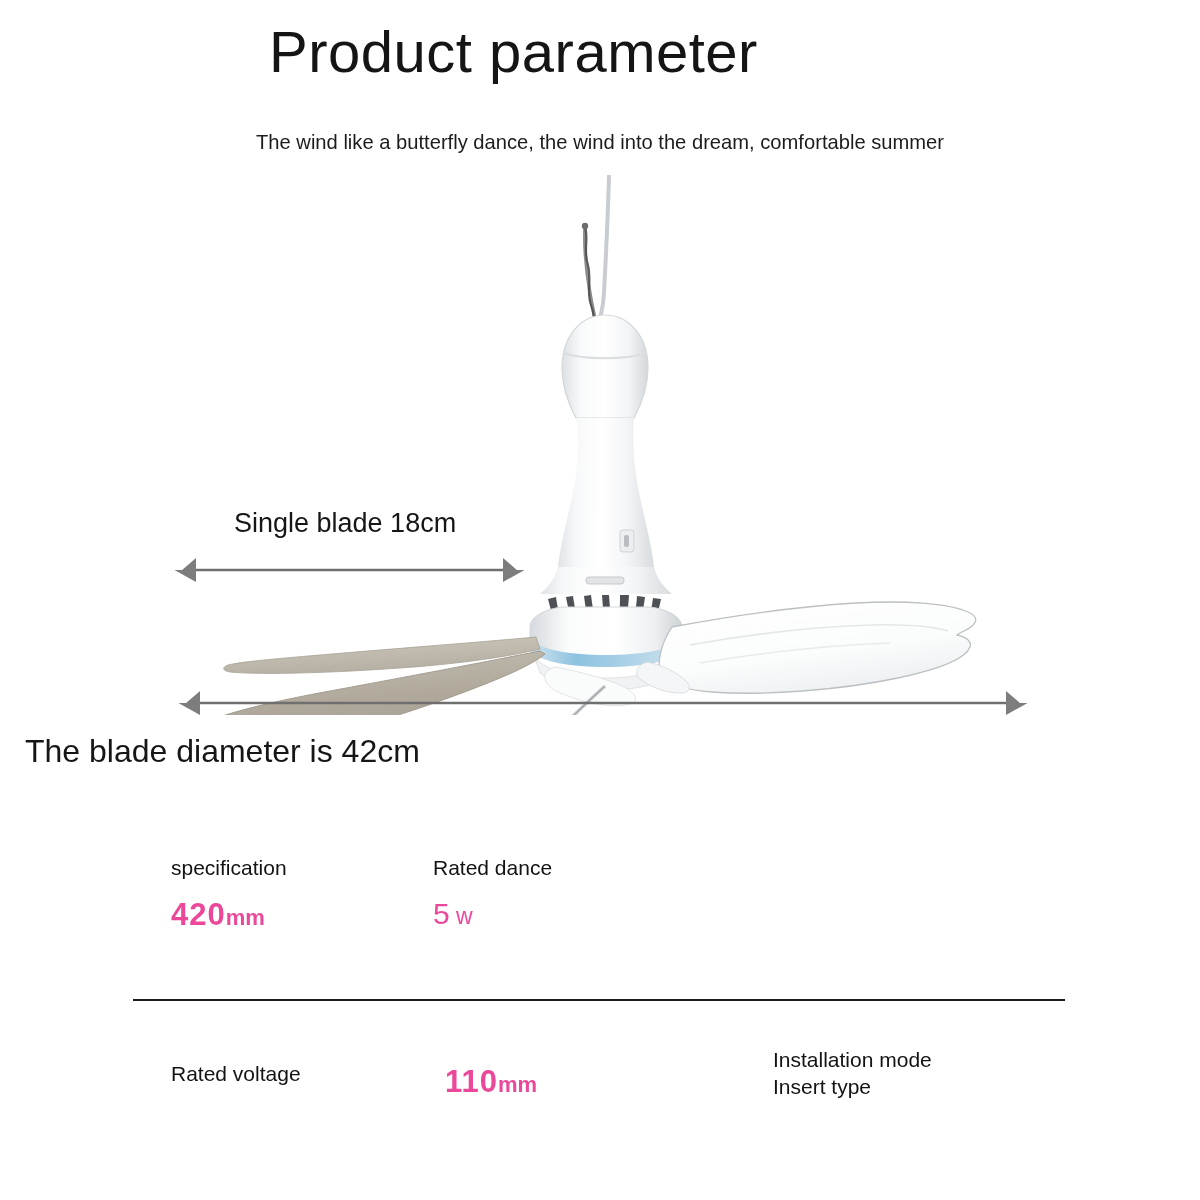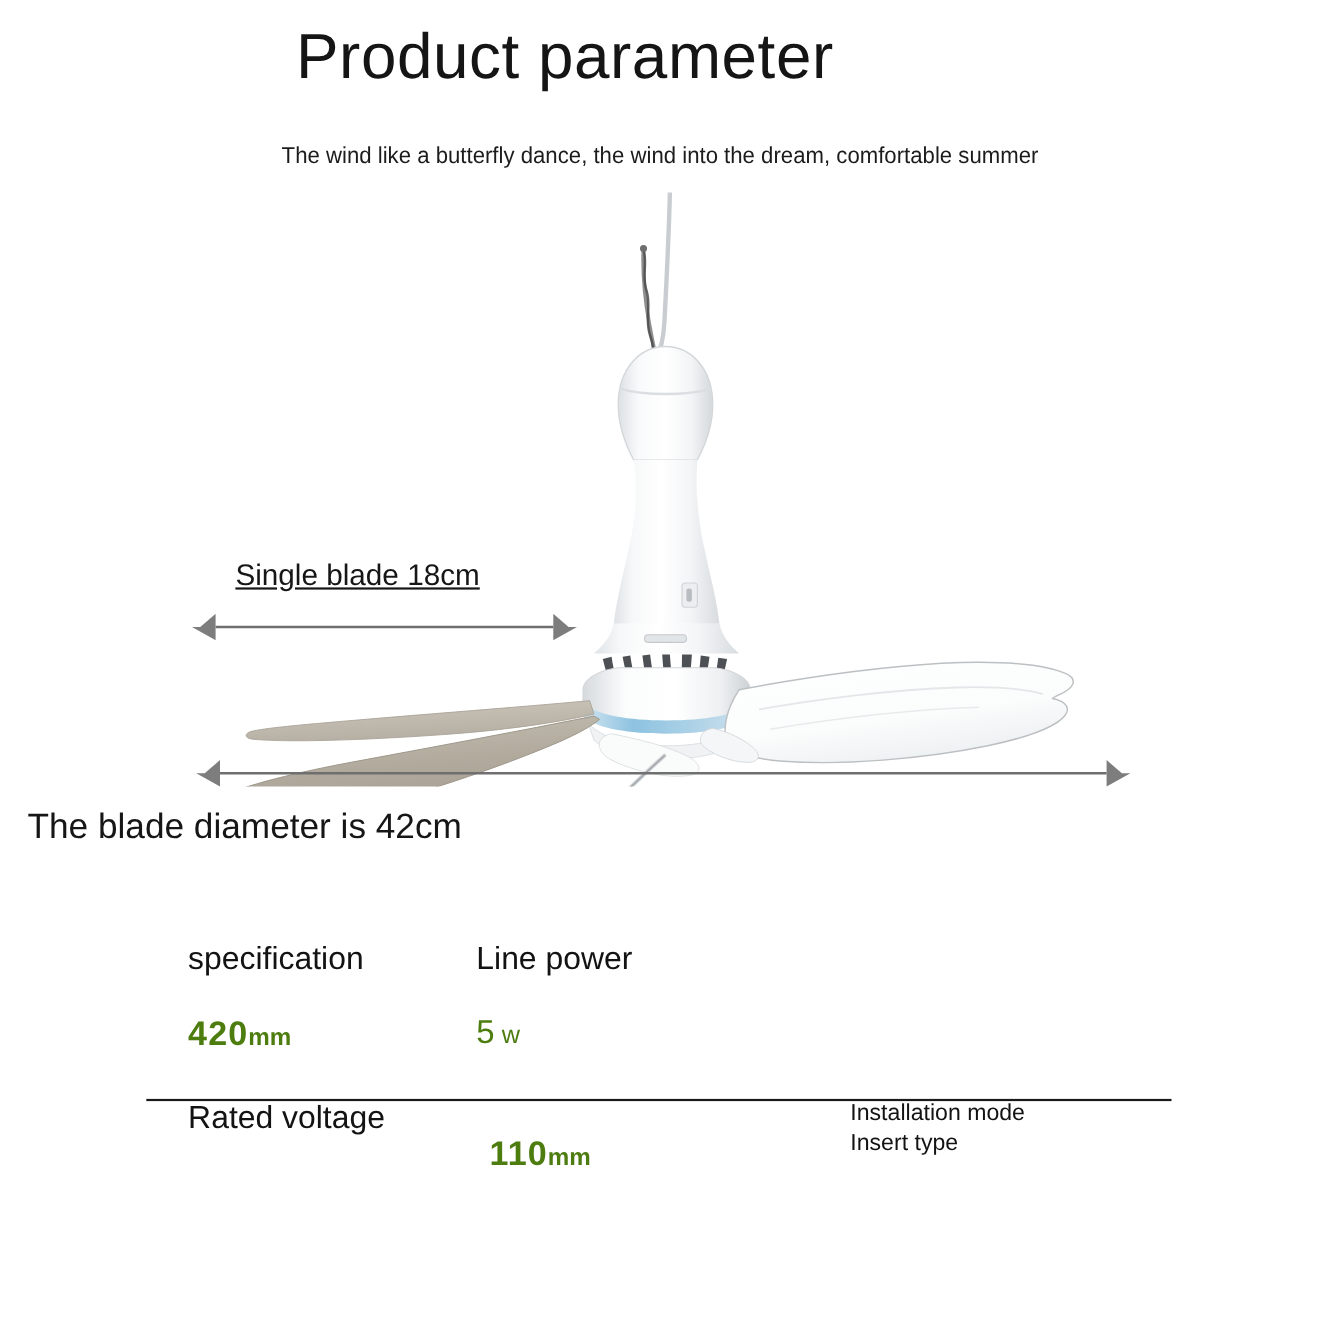--- a/index.html
+++ b/index.html
@@ -53,24 +53,23 @@
   .product-svg { display: block; }
 
   
   .dim-label {
     position: absolute;
     font-weight: 400;
     color: #161616;
     white-space: nowrap;
   }
   .dim-blade {
-    left: 214px;
+    left: 234px;
     top: 508px;
     font-size: 27px;
-    text-decoration: underline;
   }
   .dim-diameter {
     left: 0;
     top: 733px;
     width: 1200px;
     text-align: left;
     font-size: 32px;
     margin-left: 25px;
   }
   .dim-arrow-svg {
@@ -85,41 +84,41 @@
     position: absolute;
     left: 133px;
     top: 855px;
     width: 932px;
   }
   .spec-row {
     display: flex;
     width: 100%;
   }
   .spec-row.row-1 { height: 128px; }
-  .spec-row.row-2 { height: 150px; padding-top: 16px; }
+  .spec-row.row-2 { height: 150px; padding-top: 16px; align-items: center; }
   .spec-cell {
     box-sizing: border-box;
   }
   .spec-cell.c1 { width: 300px; padding-left: 38px; }
   .spec-cell.c2 { width: 340px; padding-left: 12px; }
   .spec-cell.c3 { width: 292px; padding-left: 0px; }
 
   .spec-label {
-    font-size: 29px;
+    font-size: 21px;
     font-weight: 400;
     color: #131313;
     line-height: 1.22;
     white-space: nowrap;
   }
 
   .spec-value {
-    margin-top: 32px;
+    margin-top: 16px;
     font-size: 31px;
     font-weight: 700;
-    color: #4d7c0f;
+    color: #ec4899;
     letter-spacing: 1px;
     white-space: nowrap;
   }
   .spec-value .unit {
     font-size: 22px;
     font-weight: 700;
     letter-spacing: 0;
   }
   .spec-value.light {
     font-weight: 400;
@@ -301,21 +300,21 @@
   <div class="spec-row row-1">
     <div class="spec-cell c1">
       <div class="spec-label">specification</div>
       <div class="spec-value">
         <span>420</span><span class="unit">mm</span>
       </div>
     </div>
 
 
     <div class="spec-cell c3">
-      <div class="spec-label">Line power</div>
+      <div class="spec-label">Rated dance</div>
       <div class="spec-value light">
         <span>5</span><span class="unit"> w</span>
       </div>
     </div>
   </div>
 
   <div class="spec-row row-2">
     <div class="spec-cell c1">
       <div class="spec-label">Rated voltage</div>
     </div>

